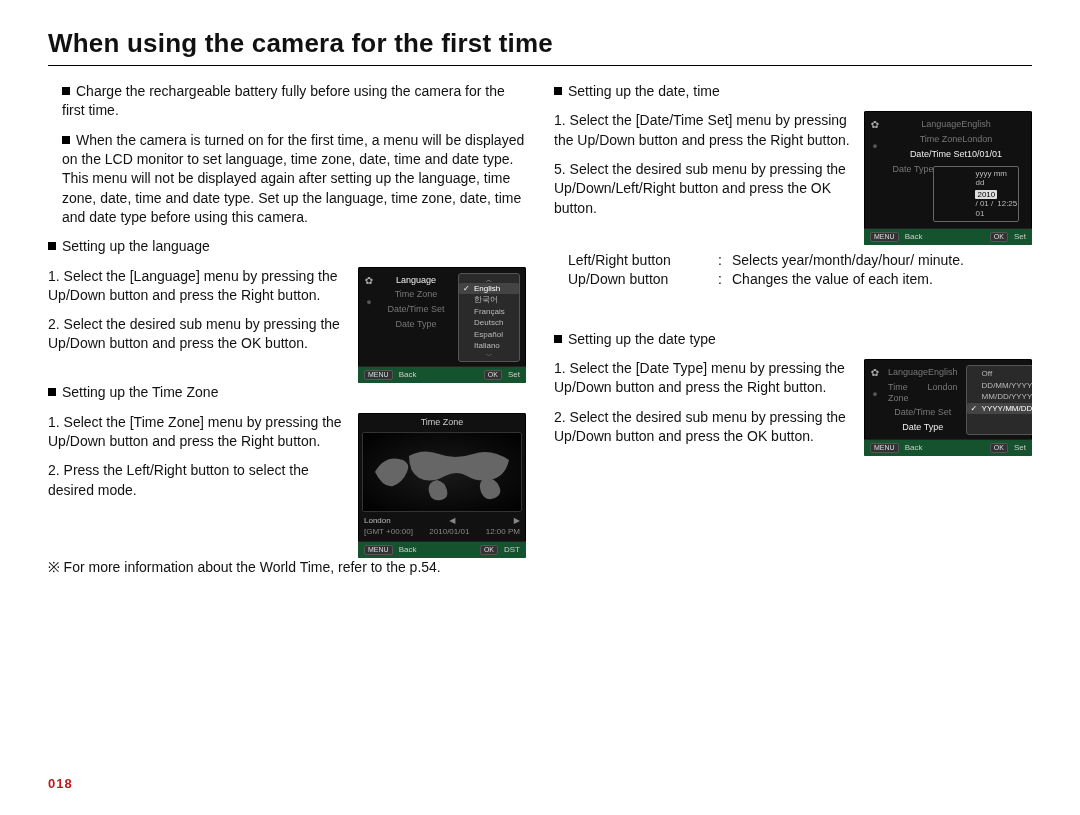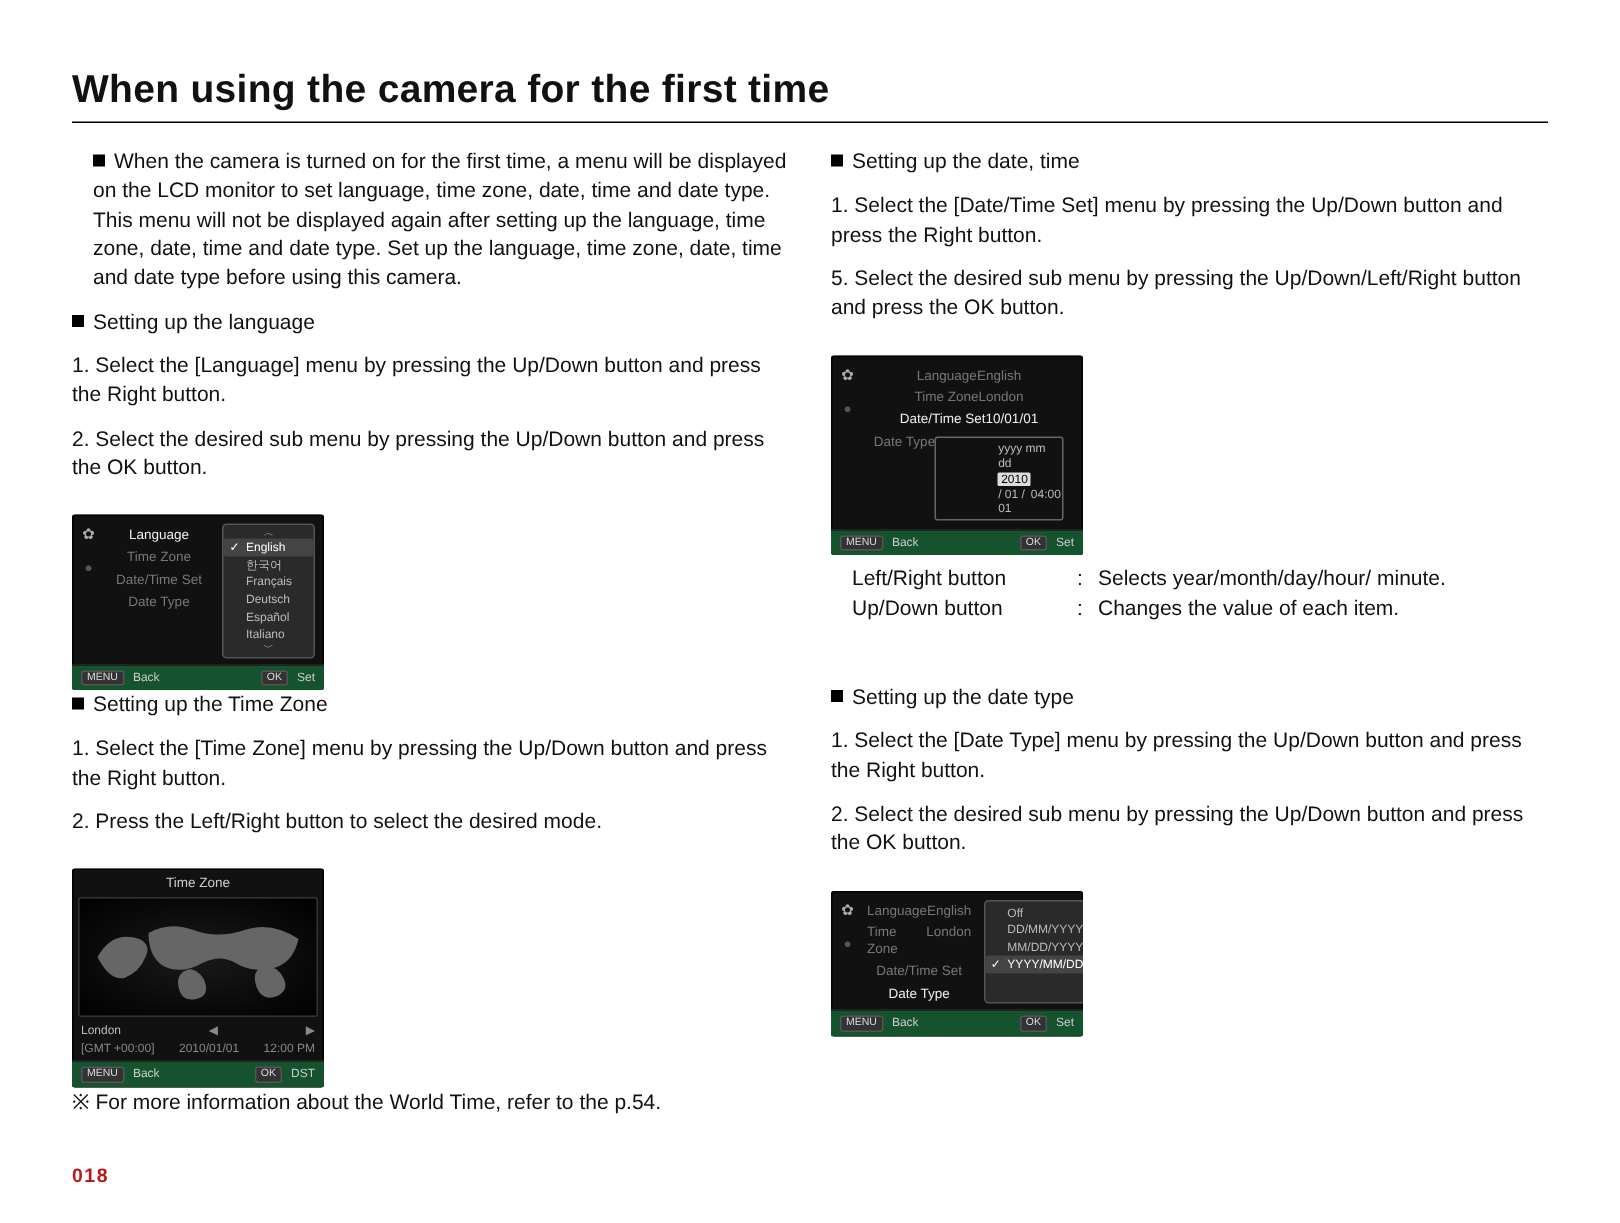--- a/index.html
+++ b/index.html
@@ -6,21 +6,21 @@
     margin: 0;
     padding: 0;
     background: #fff;
     font-family: Arial, Helvetica, sans-serif;
     color: #111;
   }
   .page {
     width: 1080px;
     height: 815px;
     box-sizing: border-box;
-    padding: 44px 48px 28px 48px;
+    padding: 28px 48px 28px 48px;
     position: relative;
   }
   h1 {
     font-size: 26px;
     font-weight: bold;
     margin: 0 0 6px 0;
     letter-spacing: 0.2px;
   }
   hr.rule {
     border: none;
@@ -33,21 +33,21 @@
   }
   .col {
     flex: 1 1 0;
     font-size: 14px;
     line-height: 1.38;
   }
   .col p { margin: 0 0 10px 0; }
   .sq { display:inline-block; width:8px; height:8px; background:#000; margin-right:6px; position:relative; top:-1px;}
   .indent { padding-left: 14px; }
   .section-title { margin-top: 24px; margin-bottom: 6px; }
-  .section-block { display:flex; align-items:flex-start; gap:12px;flex-direction:column; }
+  .section-block { display:flex; align-items:flex-start; gap:12px; }
   .section-text { flex: 1 1 auto; }
   .note { margin-top: 18px; }
 
   
   .lcd {
     width: 168px;
     background: #111;
     color: #ccc;
     font-size: 9px;
     border-radius: 2px;
@@ -144,20 +144,21 @@
 
 <div class="page">
 
   <h1>When using the camera for the first time</h1>
   <hr class="rule">
 
   <div class="cols">
 
     <div class="col">
 
+      <p class="indent"><span class="sq"></span><span>Charge the rechargeable battery fully before using the camera for the first time.</span></p>
       <p class="indent"><span class="sq"></span><span>When the camera is turned on for the first time, a menu will be displayed on the LCD monitor to set language, time zone, date, time and date type. This menu will not be displayed again after setting up the language, time zone, date, time and date type. Set up the language, time zone, date, time and date type before using this camera.</span></p>
 
       <p class="section-title"><span class="sq"></span><span>Setting up the language</span></p>
       <div class="section-block">
         <div class="section-text">
           <p>1. Select the [Language] menu by pressing the Up/Down button and press the Right button.</p>
           <p>2. Select the desired sub menu by pressing the Up/Down button and press the OK button.</p>
         </div>
 
         <div class="lcd">
@@ -288,21 +289,21 @@
                   <span class="val">10/01/01</span>
                 </div>
               <div class="row">
                   <span class="label">Date Type</span>
                 <div class="inline-box" style="width:78px">
                   <div class="rowi">
                       <span>yyyy mm dd</span>
                     </div>
                   <div class="rowi">
                       <span><span class="hl">2010</span> <span>/ 01 / 01</span></span>
-                      <span>04:00</span>
+                      <span>12:25</span>
                     </div>
                 </div>
               </div>
             </div>
           </div>
           <div class="foot">
             <span class="tag">MENU</span>
             <span>Back</span>
             <span class="spacer"></span>
             <span class="tag">OK</span>

